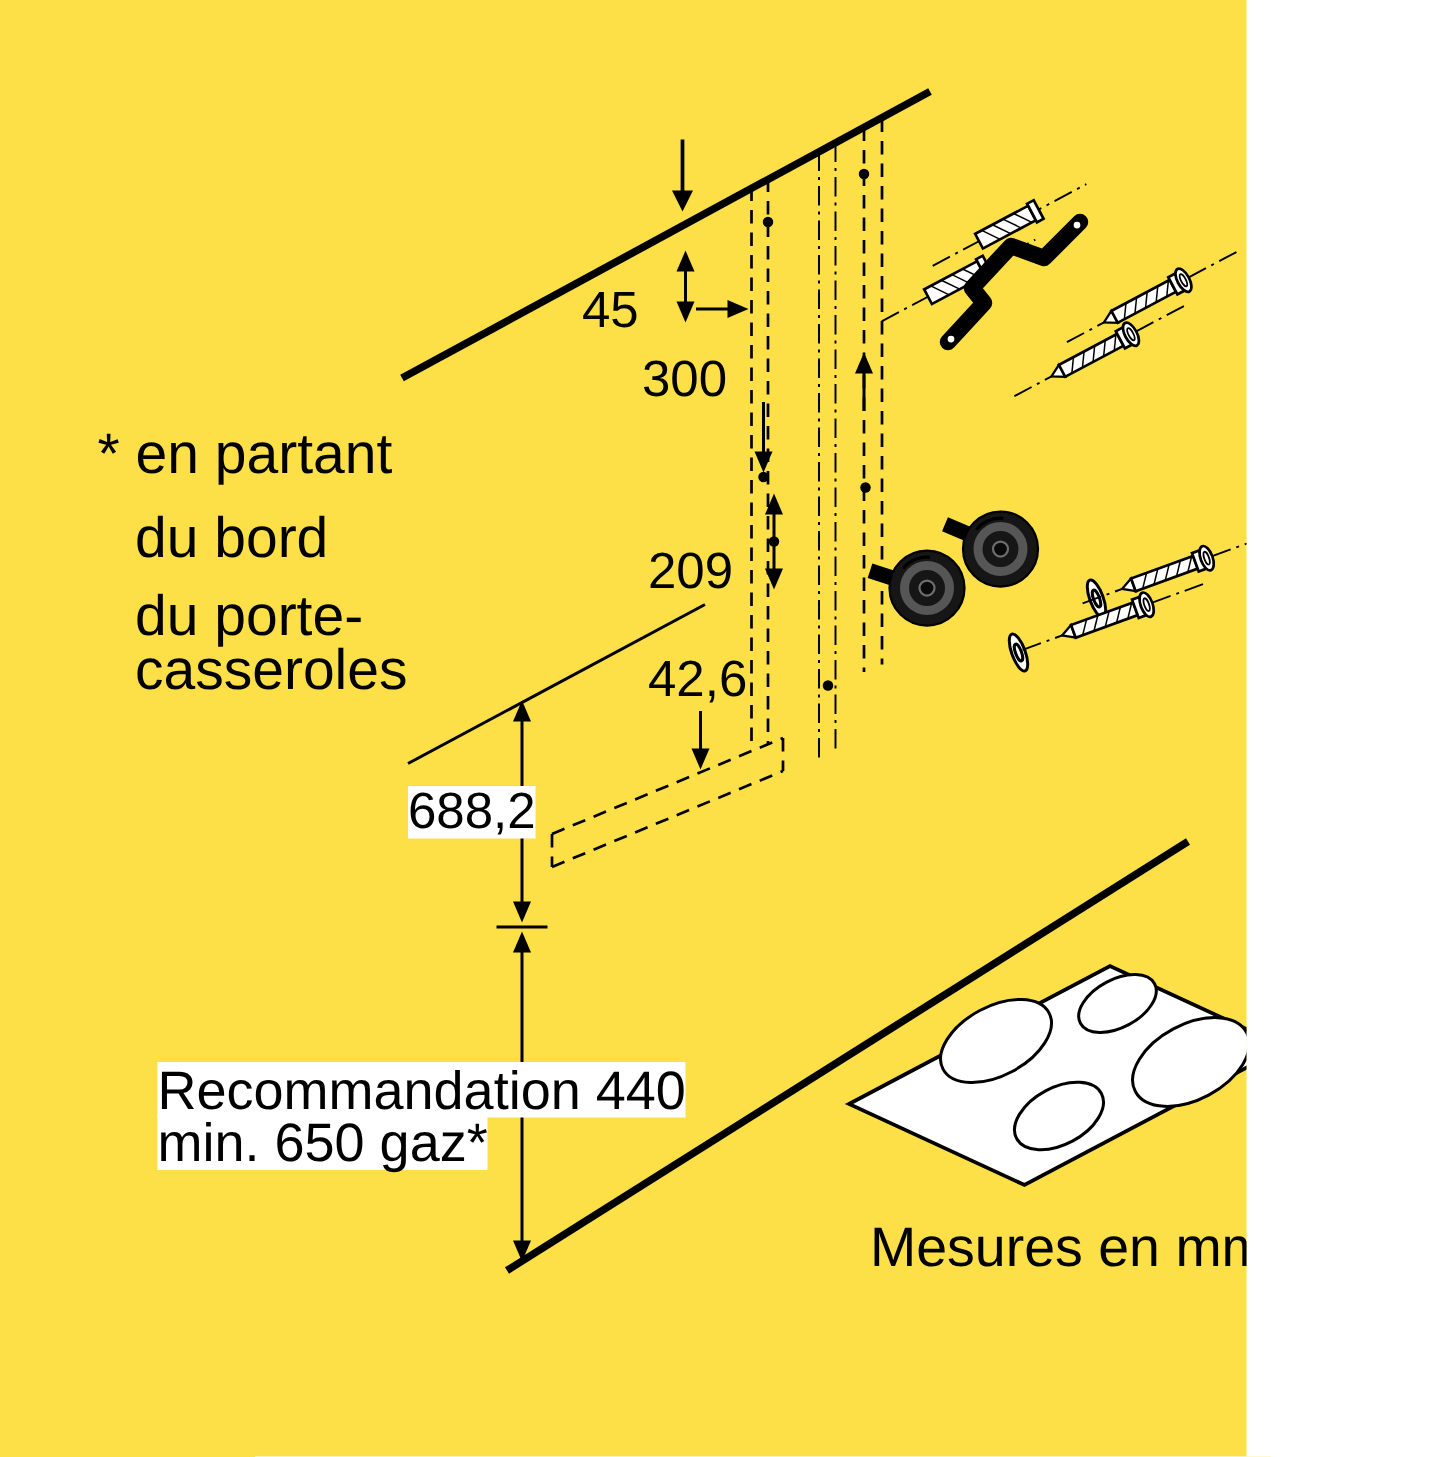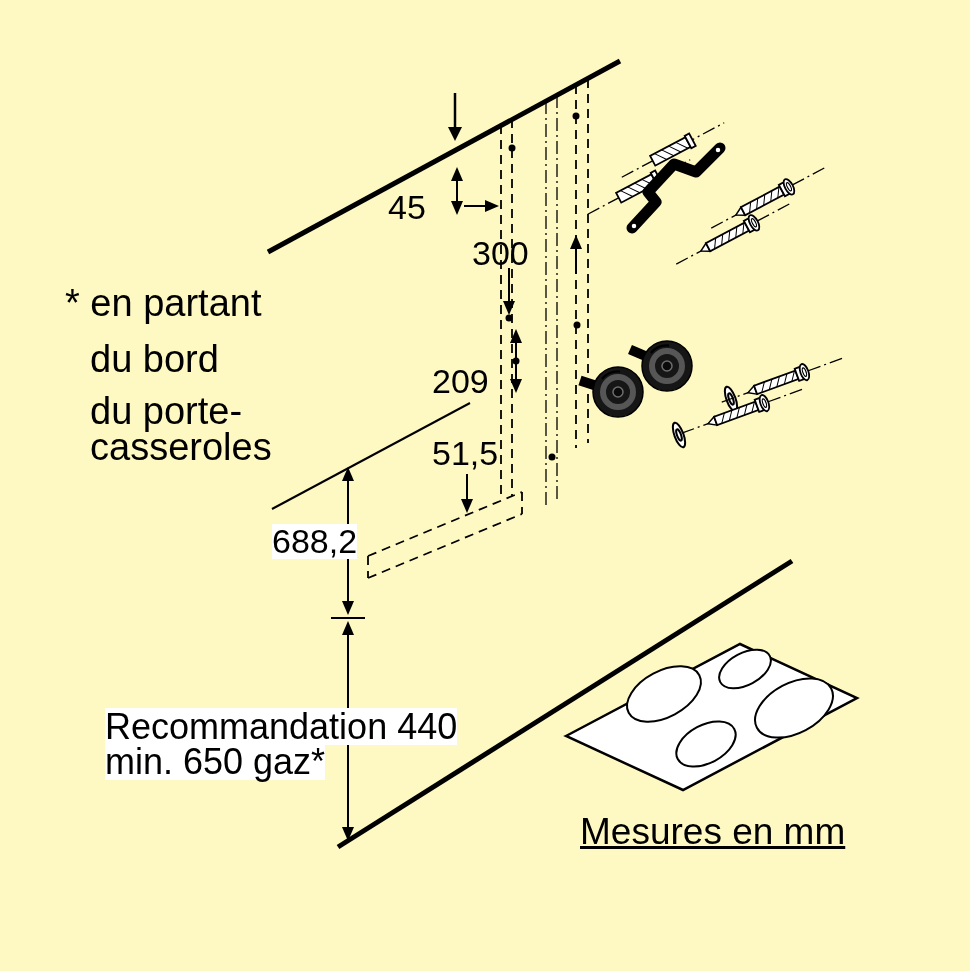--- a/index.html
+++ b/index.html
@@ -1,35 +1,35 @@
 <!DOCTYPE html>
 <html><head>
 <meta charset="utf-8">
 <style>
   * { margin:0; padding:0; box-sizing:border-box; }
   html,body { background:#fff; }
   .canvas {
-    position:relative; width:970px; height:971px; background:#fef9c3;
+    position:relative; width:831px; height:971px; background:#fde047;
     font-family:"Liberation Sans", sans-serif; color:#000; overflow:hidden;
   }
   svg.lw { position:absolute; left:0; top:0; }
   .lw line, .lw path, .lw polyline { stroke:#000; fill:none; }
   .w2  { stroke-width:2; }
   .w25 { stroke-width:2.5; }
   .w5  { stroke-width:5; }
   .dash    { stroke-dasharray:9 6; stroke-width:1.8; }
   .dashdot { stroke-dasharray:13 4 2 4; stroke-width:1.3; }
   .ah  { fill:#000; stroke:none; }
   .dot { fill:#000; stroke:none; }
   .wh  { fill:#fff; stroke:#000; stroke-width:2; }
   .txt { position:absolute; white-space:nowrap; line-height:1.04; }
   .dim { font-size:34px; }
   .note { font-size:38px; }
   .clear { font-size:36px; background:#fff; }
-  .caption { font-size:37px;text-decoration:underline; }
+  .caption { font-size:37px; }
   .bgw { background:#fff; }
 </style>
 </head>
 <body>
 
 <div class="canvas">
 
   <svg class="lw" width="970" height="971" viewBox="0 0 970 971">
 
     <defs>
@@ -172,23 +172,23 @@
     <g transform="translate(679,435) rotate(-20)">
       <ellipse rx="4.5" ry="13" class="wh"></ellipse>
       <ellipse rx="2" ry="6" class="wh"></ellipse>
     </g>
 
     <use href="#screwShape" transform="translate(780,381) rotate(-20)"></use>
     <use href="#screwShape" transform="translate(740,412) rotate(-20)"></use>
   </svg>
 
   <div class="txt dim" style="left:388px; top:190px;">45</div>
-  <div class="txt dim" style="left:428px; top:236px;margin-left:44px;">300</div>
+  <div class="txt dim" style="left:428px; top:236px;">300</div>
   <div class="txt dim" style="left:432px; top:364px;">209</div>
-  <div class="txt dim" style="left:432px; top:436px;">51,5</div>
+  <div class="txt dim" style="left:432px; top:436px;">42,6</div>
   <div class="txt dim bgw" style="left:272px; top:524px;">688,2</div>
 
   <div class="txt note" style="left:65px; top:284px;">* en partant</div>
   <div class="txt note" style="left:90px; top:320px;margin-top:20px;">du bord</div>
   <div class="txt note" style="left:90px; top:392px;">du porte-</div>
   <div class="txt note" style="left:90px; top:428px;">casseroles</div>
 
   <div class="txt clear" style="left:105px; top:708px;">Recommandation 440</div>
   <div class="txt clear" style="left:105px; top:743px;">min. 650 gaz*</div>
 

